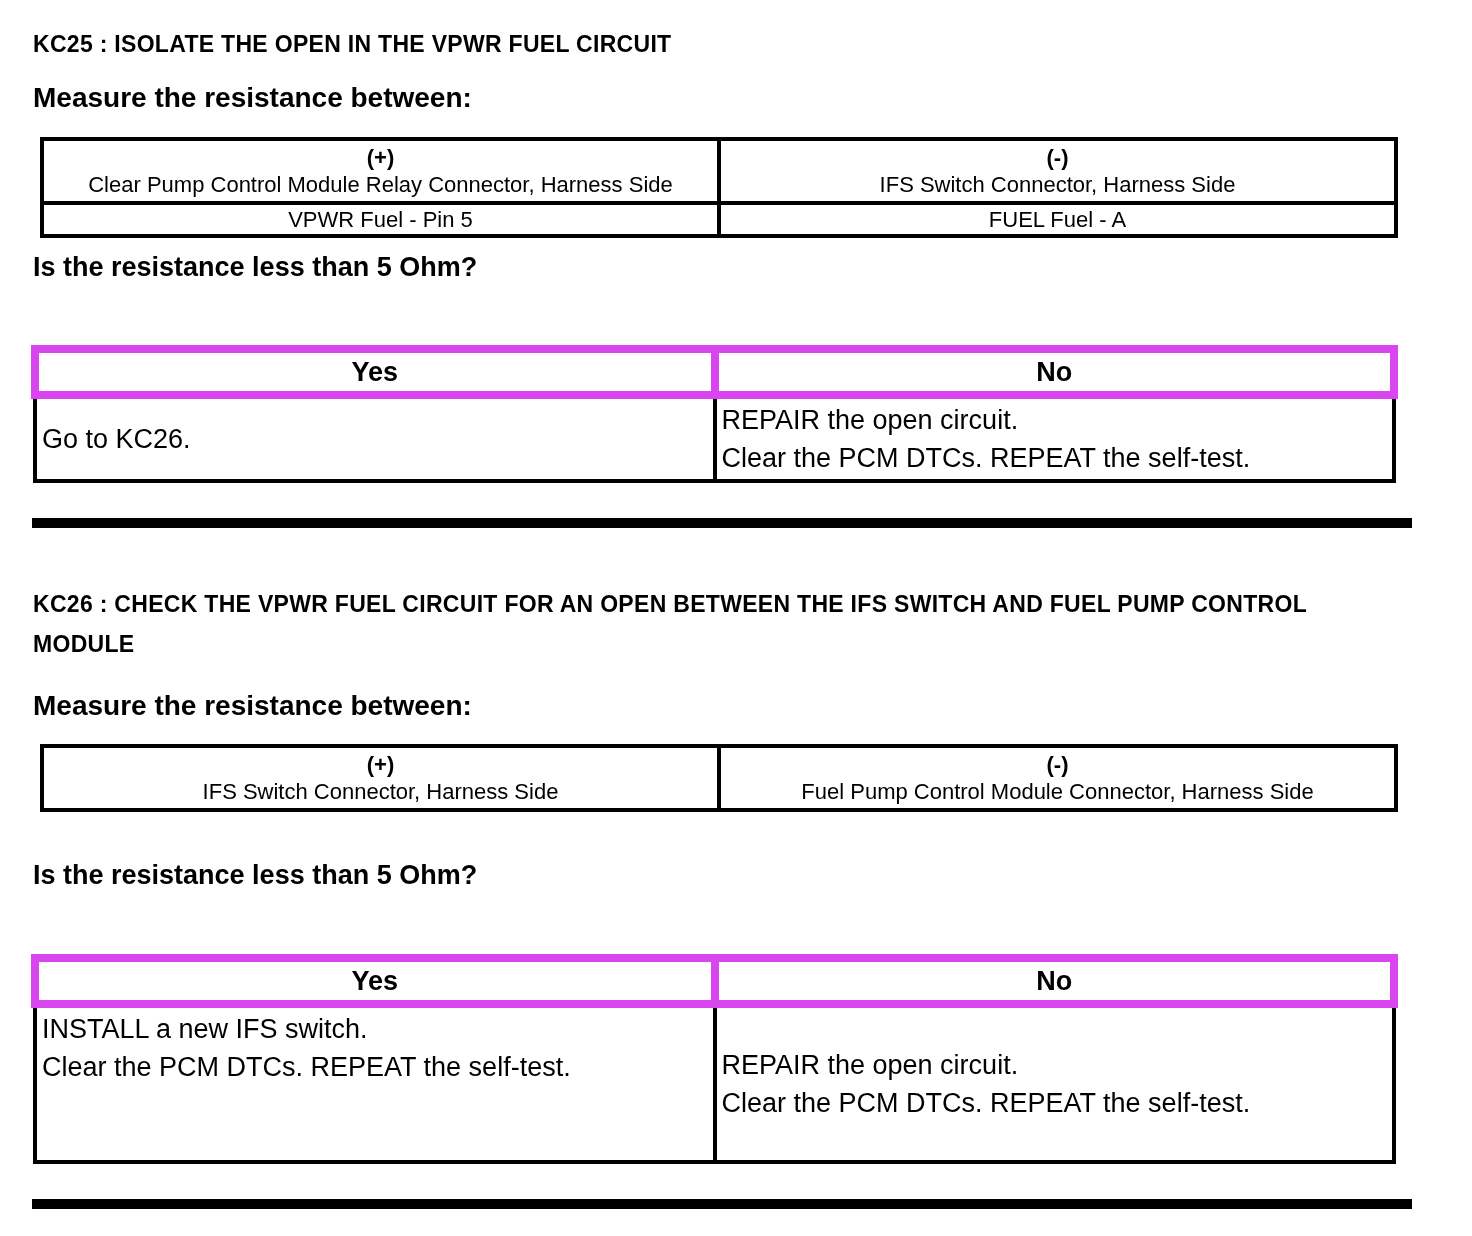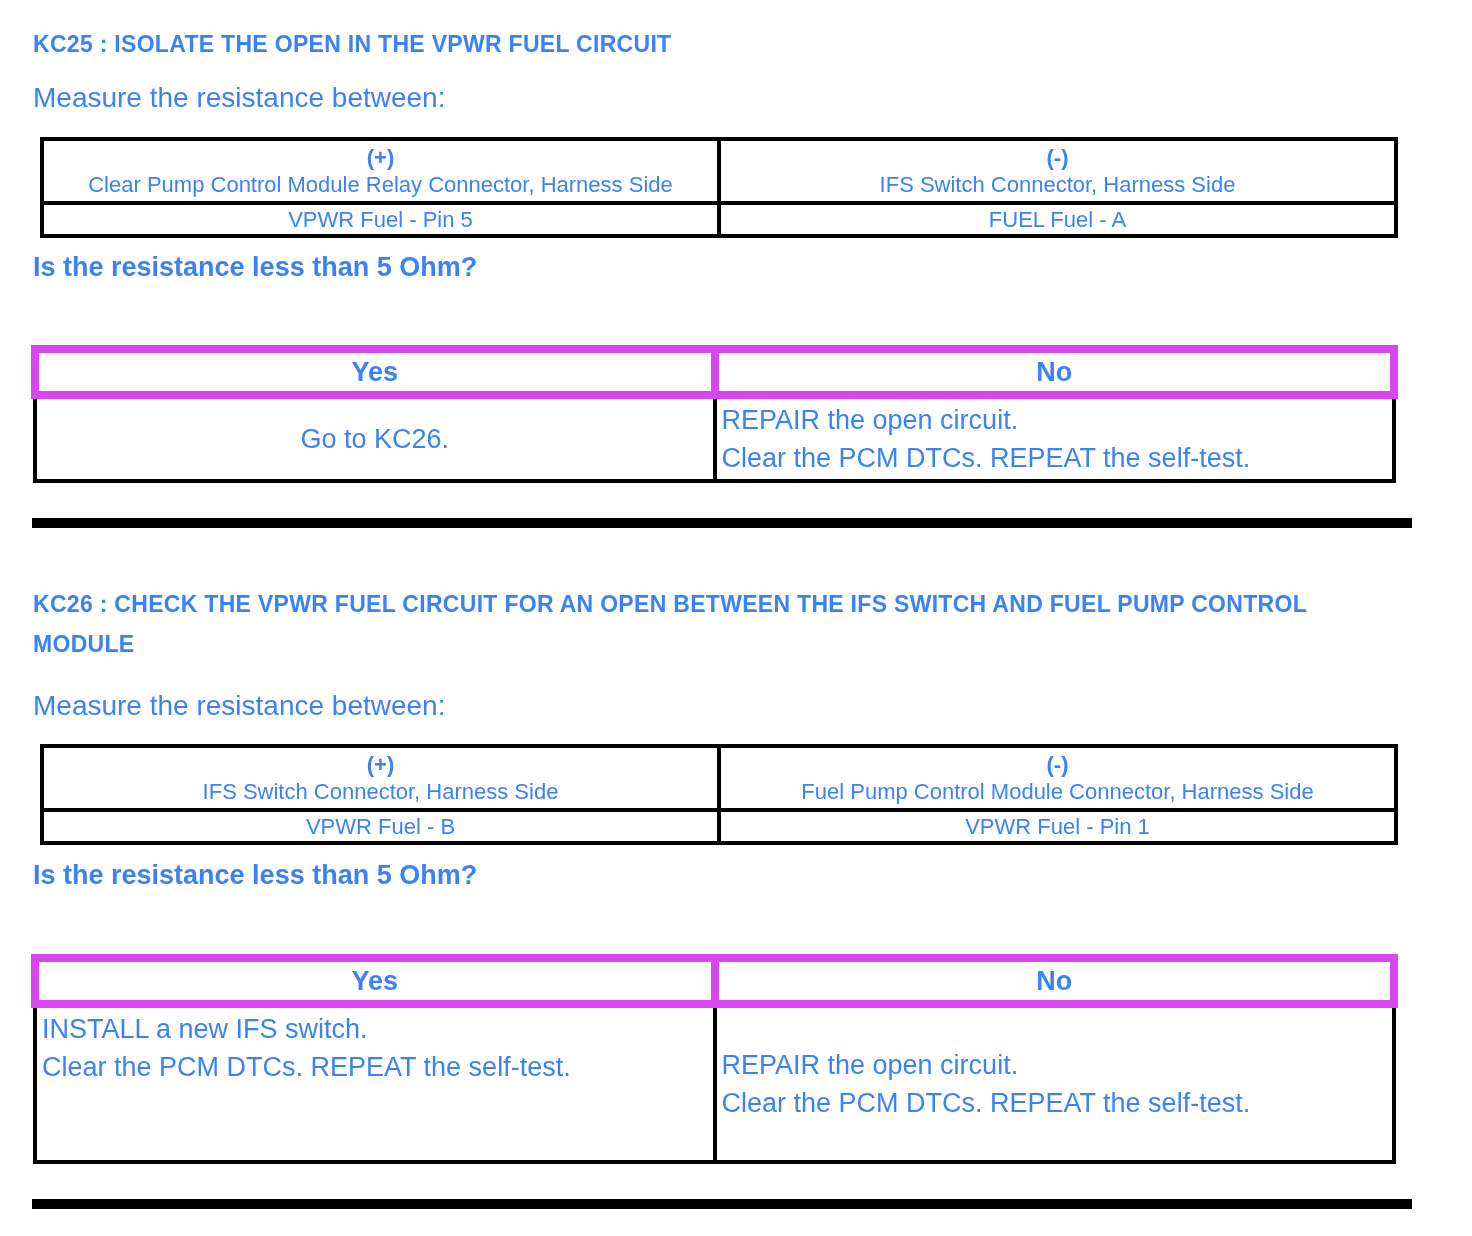--- a/index.html
+++ b/index.html
@@ -5,36 +5,36 @@
   html, body {
     margin: 0;
     padding: 0;
     background: #ffffff;
   }
   .page {
     position: relative;
     width: 1420px;
     height: 1236px;
     background: #ffffff;
-    color: #3b82f6;
+    color: #000000;
     font-family: "Liberation Sans", "DejaVu Sans", sans-serif;
     overflow: hidden;
   }
   .abs { position: absolute; }
 
   .step-title {
     font-size: 23px;
     font-weight: bold;
     line-height: 40px;
     letter-spacing: 0.3px;
     margin: 0;
   }
   .instruction {
     font-size: 28px;
-    font-weight: normal;
+    font-weight: bold;
     margin: 0;
   }
   .question {
     font-size: 27px;
     font-weight: bold;
     margin: 0;
   }
 
   table {
     border-collapse: collapse;
@@ -71,21 +71,21 @@
     width: 50%;
   }
   .result-table td {
     border: 4px solid #000000;
     font-size: 27px;
     line-height: 38px;
     padding: 2px 5px;
     width: 50%;
   }
   .result-table td.center-cell {
-    text-align: center;
+    text-align: left;
     vertical-align: middle;
   }
   .result-table td.left-middle-cell {
     text-align: left;
     vertical-align: middle;
   }
   .result-table td.left-top-cell {
     text-align: left;
     vertical-align: top;
   }
@@ -171,24 +171,20 @@
       <tr>
         <td class="hdr">
           <div class="polarity">(+)</div>
           <div>IFS Switch Connector, Harness Side</div>
         </td>
         <td class="hdr">
           <div class="polarity">(-)</div>
           <div>Fuel Pump Control Module Connector, Harness Side</div>
         </td>
       </tr>
-      <tr>
-        <td class="pt">VPWR Fuel - B</td>
-        <td class="pt">VPWR Fuel - Pin 1</td>
-      </tr>
     </tbody>
   </table>
 
   <p class="abs question" id="kc26-question">Is the resistance less than 5 Ohm?</p>
 
   <table class="abs result-table" id="result-table-2">
     <tbody>
       <tr>
         <th>Yes</th>
         <th>No</th>

